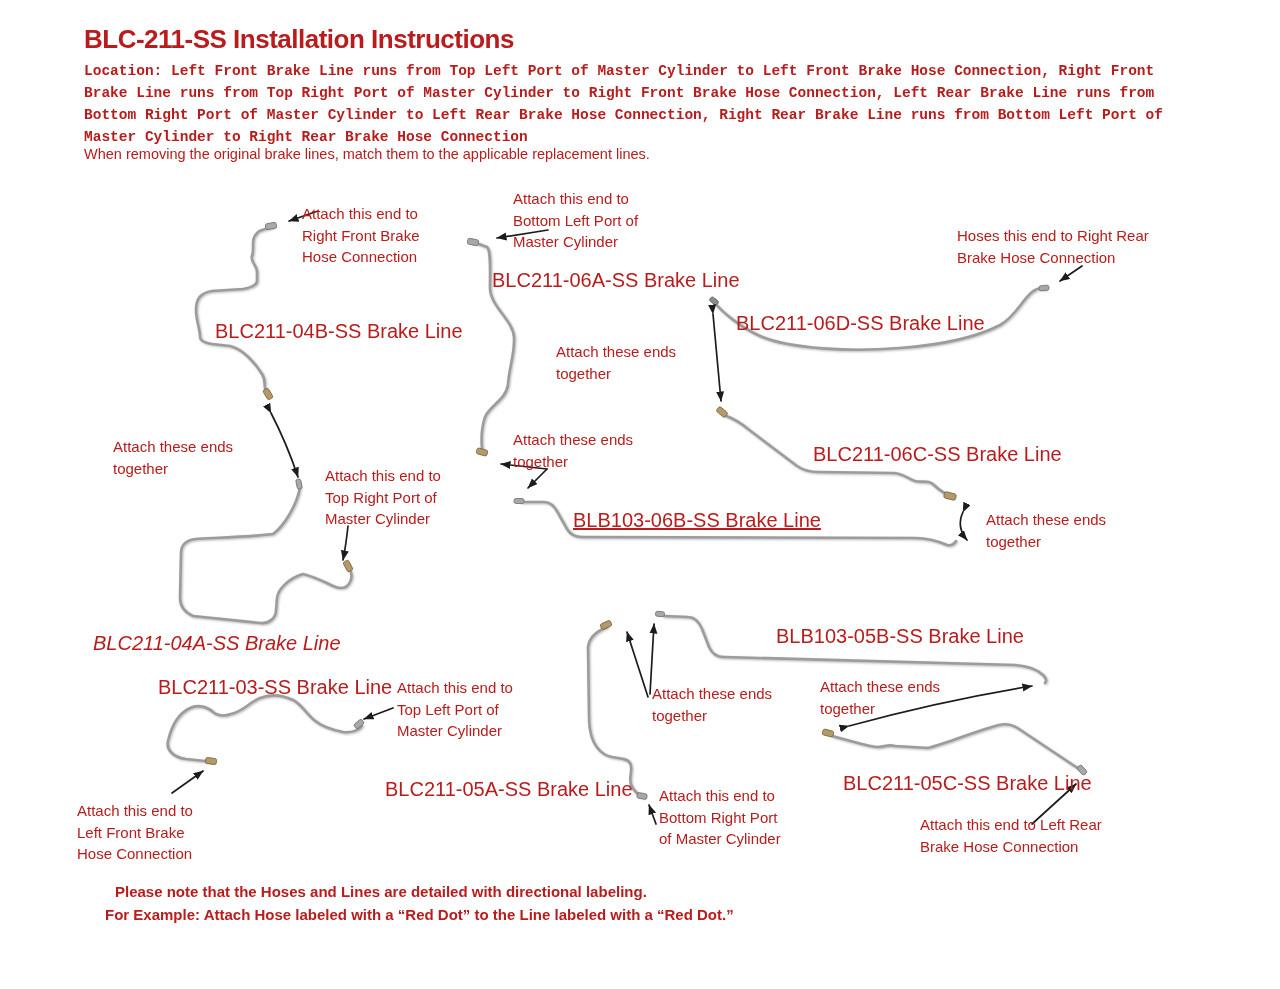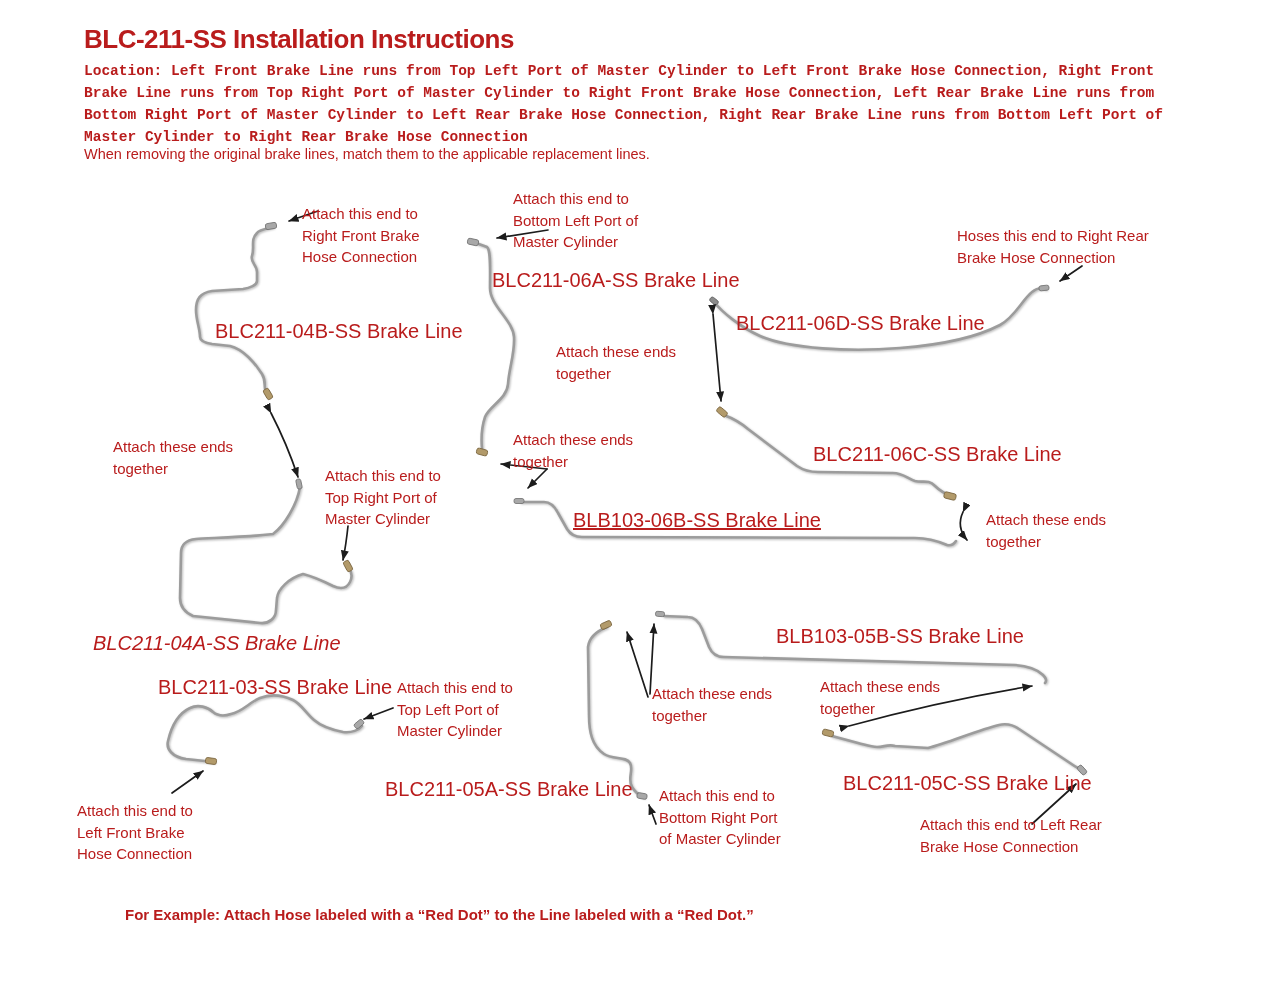--- a/index.html
+++ b/index.html
@@ -165,15 +165,16 @@
 Master Cylinder</div>
   <div class="txt ann" style="left:659px; top:785px;">Attach this end to
 Bottom Right Port
 of Master Cylinder</div>
   <div class="txt ann" style="left:920px; top:814px;">Attach this end to Left Rear
 Brake Hose Connection</div>
   <div class="txt ann" style="left:77px; top:800px;">Attach this end to
 Left Front Brake
 Hose Connection</div>
 
-  <div class="txt foot" style="left:125px; top:903px;text-align:right;">For Example: Attach Hose labeled with a “Red Dot” to the Line labeled with a “Red Dot.”</div>
+  <div class="txt foot" style="left:115px; top:880px;">Please note that the Hoses and Lines are detailed with directional labeling.</div>
+  <div class="txt foot" style="left:105px; top:903px;text-align:right;">For Example: Attach Hose labeled with a “Red Dot” to the Line labeled with a “Red Dot.”</div>
 
 </div>
 
 </body></html>

